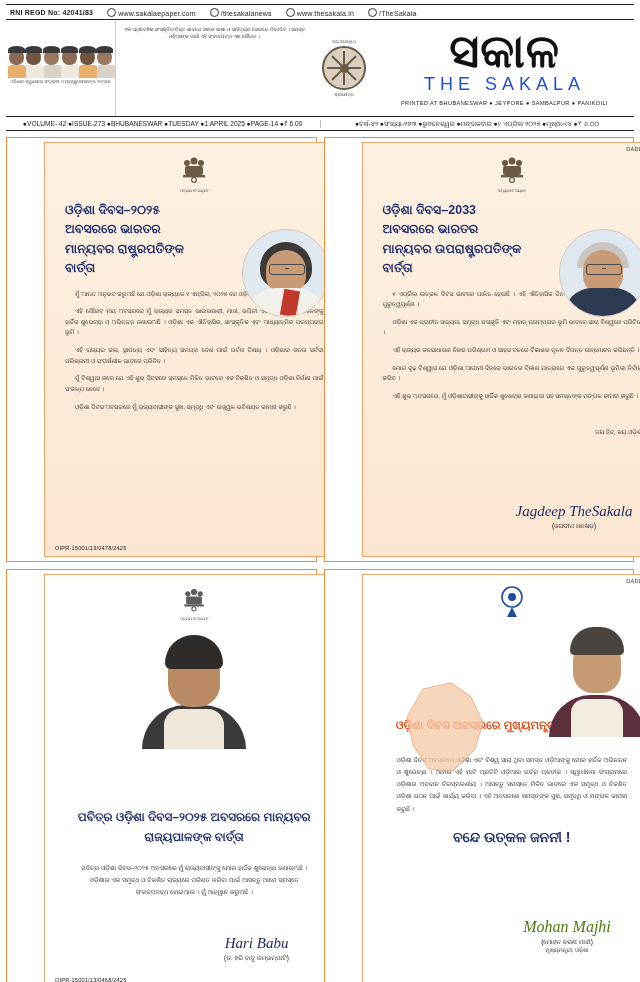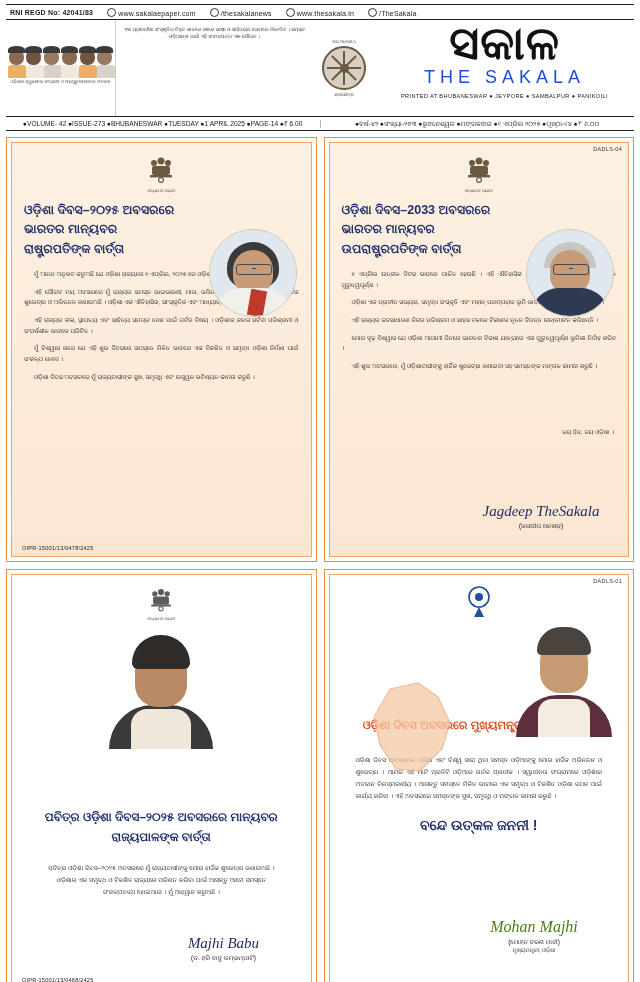--- a/index.html
+++ b/index.html
@@ -39,34 +39,34 @@
   .mh-mid{flex:1;padding:2px 4px;box-sizing:border-box;display:flex;gap:4px;}
   .mh-verse{flex:1;font-size:5px;line-height:1.45;text-align:center;color:#222;padding-top:4px;}
   .wheel-wrap{width:62px;display:flex;flex-direction:column;align-items:center;justify-content:center;}
   .wheel-txt{font-size:4.3px;text-align:center;line-height:1.2;color:#333;}
   .wheel{width:40px;height:40px;border-radius:50%;background:#d8cfc2;border:2px solid #6b5a45;position:relative;margin:2px 0;}
   .wheel:before,.wheel:after{content:"";position:absolute;left:50%;top:50%;width:34px;height:2px;background:#6b5a45;transform:translate(-50%,-50%) rotate(0deg);}
   .wheel:after{transform:translate(-50%,-50%) rotate(45deg);}
   .wheel-inner{position:absolute;left:50%;top:50%;width:34px;height:2px;background:#6b5a45;transform:translate(-50%,-50%) rotate(90deg);}
   .wheel-inner2{position:absolute;left:50%;top:50%;width:34px;height:2px;background:#6b5a45;transform:translate(-50%,-50%) rotate(135deg);}
   .wheel-hub{position:absolute;left:50%;top:50%;width:9px;height:9px;margin:-4.5px 0 0 -4.5px;border-radius:50%;background:#6b5a45;}
-  .mh-right{width:255px;padding:2px 6px 2px 2px;box-sizing:border-box;text-align:center;display:flex;flex-direction:column;justify-content:flex-start;}
+  .mh-right{width:255px;padding:2px 6px 2px 2px;box-sizing:border-box;text-align:center;display:flex;flex-direction:column;justify-content:center;}
   .brand-or{font-size:46px;line-height:.95;font-weight:bold;color:#111;letter-spacing:1px;}
   .brand-en{font-size:18px;letter-spacing:5px;color:#1d4ed8;margin-top:1px;}
   .brand-sub{font-size:5.6px;letter-spacing:.4px;color:#222;margin-top:5px;}
 
   
   .infobar{display:flex;border-bottom:1px solid #222;height:13px;align-items:center;font-size:6.6px;}
   .infobar .l{flex:1;text-align:center;}
   .infobar .r{flex:1;text-align:center;border-left:1px solid #bbb;}
 
   
   .grid{display:grid;grid-template-columns:1fr 1fr;grid-template-rows:425px 425px;gap:7px;margin-top:6px;}
   .card{border:1px solid #f08a3c;background:#fff;padding:4px;box-sizing:border-box;position:relative;}
-  .card-inner{width:100%;height:100%;box-sizing:border-box;border:1px solid #f2a566;padding:8px 12px;position:relative;overflow:hidden;}
+  .card-inner{width:100%;height:100%;box-sizing:border-box;border:1px solid #f2a566;padding:8px 20px;position:relative;overflow:hidden;margin-left:33px;}
   .c-peach{background:linear-gradient(180deg,#fdf1e3 0%,#fbe6d1 100%);}
   .c-white{background:#ffffff;}
   .code{position:absolute;top:3px;right:6px;font-size:5.5px;color:#333;letter-spacing:.3px;}
 
   .emblem{width:34px;margin:2px auto 1px;text-align:center;}
   .emblem svg{display:block;margin:0 auto;}
   .emblem-cap{font-size:4px;text-align:center;color:#333;margin-top:1px;}
 
   .ad-head{font-size:12.5px;line-height:1.55;font-weight:bold;color:#1f2f6b;text-align:left;margin-top:8px;width:56%;}
   .portrait{
@@ -274,21 +274,21 @@
         </div>
         <div class="c3-portrait">
           <div class="c3-shoulder"></div>
             <div class="c3-kurta"></div>
           <div class="c3-face"></div>
             <div class="c3-hair"></div>
         </div>
         <div class="c3-title">ପବିତ୍ର ଓଡ଼ିଶା ଦିବସ–୨୦୨୫ ଅବସରରେ ମାନ୍ୟବର ରାଜ୍ୟପାଳଙ୍କ ବାର୍ତ୍ତା</div>
         <div class="c3-body">ପବିତ୍ର ଓଡ଼ିଶା ଦିବସ–୨୦୨୫ ଅବସରରେ ମୁଁ ରାଜ୍ୟବାସୀଙ୍କୁ ମୋର ହାର୍ଦ୍ଦିକ ଶୁଭେଚ୍ଛା ଜଣାଉଅଛି । ଓଡ଼ିଶାର ଏକ ସମୃଦ୍ଧ ଓ ବିକଶିତ ରାଜ୍ୟରେ ପରିଣତ କରିବା ପାଇଁ ଆସନ୍ତୁ ଆମେ ସମସ୍ତେ ସଂକଳ୍ପବଦ୍ଧ ହୋଇଥାଉ । ମୁଁ ଆହ୍ୱାନ କରୁଅଛି ।</div>
         <div class="sign-block">
-          <div class="sign-script">Majhi Babu</div>
+          <div class="sign-script">Hari Babu</div>
           <div class="sign-name">(ଡ. ହରି ବାବୁ କମ୍ଭମ୍ପାଟି)</div>
         </div>
         <div class="oipr">OIPR-15001/13/0468/2425</div>
       </div>
     </div>
 
     <div class="card">
       <div class="card-inner c-white">
         <div class="code">DADLS-01</div>
         <div class="c4-logo">

